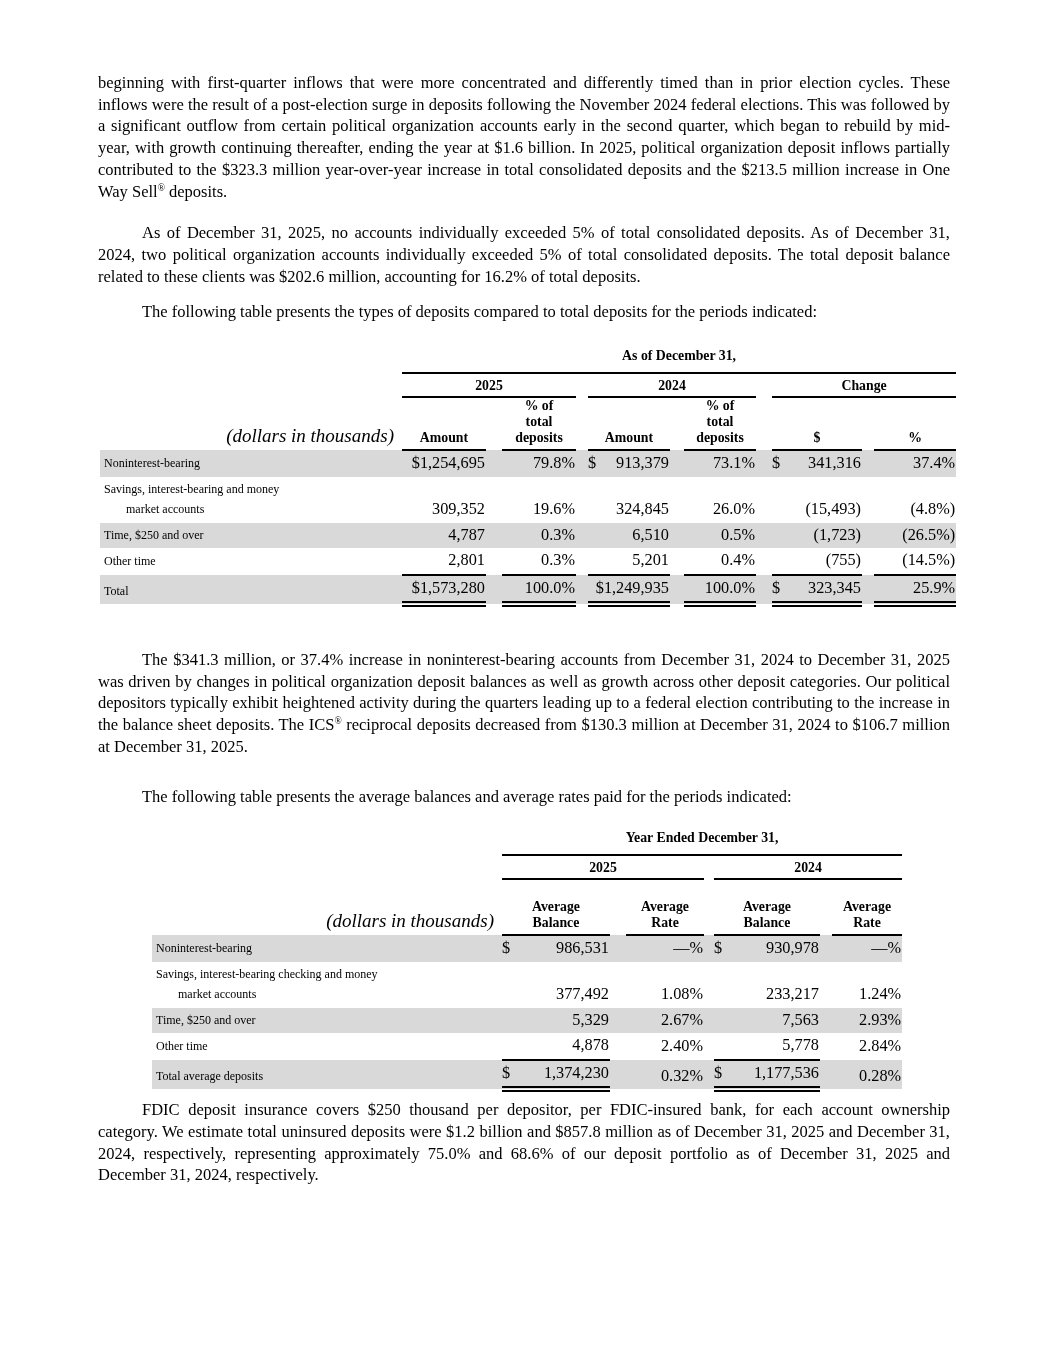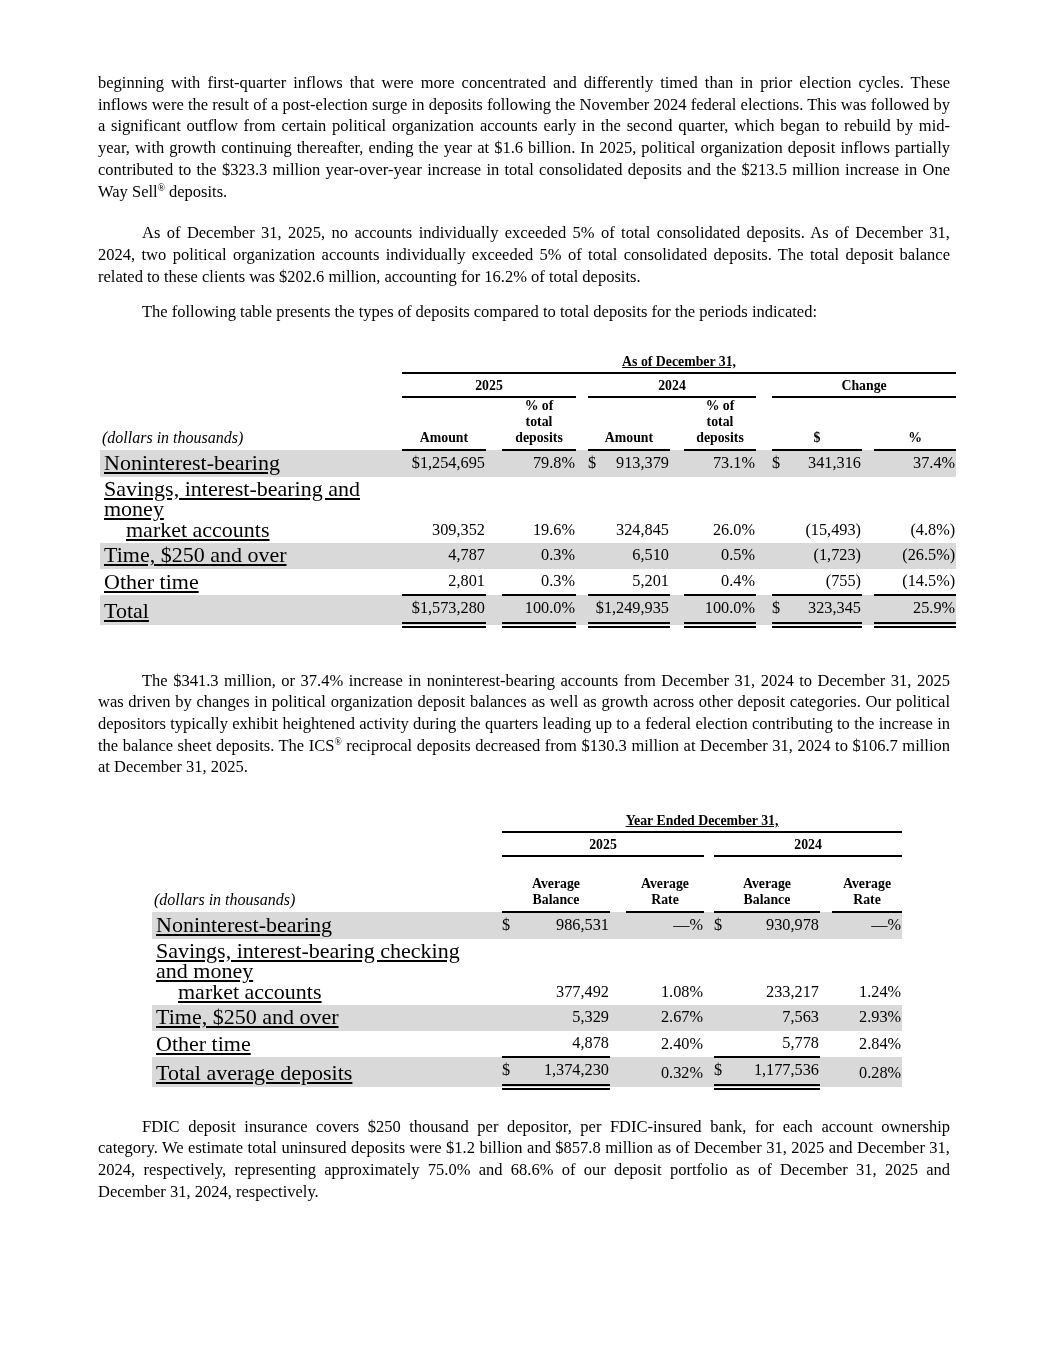--- a/index.html
+++ b/index.html
@@ -23,62 +23,61 @@
   p.ind { text-indent: 44px; }
   .mb-p1 { margin-bottom: 20px; }
   .mb-p2 { margin-bottom: 14px; }
   .mb-p3 { margin-bottom: 24px; }
   .mb-p4 { margin-bottom: 28px; }
   .mb-p5 { margin-bottom: 22px; }
   sup.reg { font-size: 0.58em; vertical-align: super; line-height: 0; }
 
   
   .twrap1 { width: 850px; margin: 0 0 42px 2px; }
-  .twrap2 { width: 744px; margin: 0 0 26px 54px; }
+  .twrap2 { width: 744px; margin: 0 0 7px 54px; }
   table.fin {
     border-collapse: collapse;
     table-layout: fixed;
     width: 100%;
   }
   table.fin td { vertical-align: bottom; }
   tr.shade { background: #d9d9d9; }
 
   
   .hb {
     font-weight: bold;
     font-size: 13.8px;
     text-align: center;
     line-height: 16px;
   }
   .rule { border-bottom: 2px solid #000; }
-  .spanh { height: 26px; padding-bottom: 2px; text-decoration: underline; }
+  .spanh { height: 26px; padding-bottom: 8px; }
   .grp   { height: 24px; padding-bottom: 2px; }
   .colh  {
     white-space: pre-line;
     padding-bottom: 3px;
     vertical-align: bottom;
   }
   .h3row-1 td { height: 44px; }
   .h3row-2 td { height: 56px; }
   .units {
     font-style: italic;
-    font-size: 16px;
-    text-align: left;
+    font-size: 19px;
+    text-align: right;
     padding-left: 2px;
     padding-bottom: 3px;
     vertical-align: bottom;
   }
 
   
   td.lbl {
-    font-size: 22px;
+    font-size: 12px;
     text-align: left;
     padding: 2px 0 3px 4px;
     line-height: 20.5px;
-    text-decoration: underline;
   }
   td.lbl .l2 { padding-left: 22px; }
   td.lbl .l2:empty { display: none; }
   td.num {
     font-size: 16.3px;
     padding: 2px 1px 3px 0;
     line-height: 20.5px;
   }
   .cf { display: flex; justify-content: space-between; align-items: flex-end; }
   tr.dr td { height: 25px; }
@@ -397,20 +396,21 @@
                 <span>25.9%</span>
               </div>
             </td>
         </tr>
       </tbody>
     </table>
   </div>
 
   <p class="body ind mb-p4"><span>The $341.3 million, or 37.4% increase in noninterest-bearing accounts from December 31, 2024 to December 31, 2025 was driven by changes in political organization deposit balances as well as growth across other deposit categories. Our political depositors typically exhibit heightened activity during the quarters leading up to a federal election contributing to the increase in the balance sheet deposits. The ICS</span><sup class="reg">®</sup><span> reciprocal deposits decreased from $130.3 million at December 31, 2024 to $106.7 million at December 31, 2025.</span></p>
 
+  <p class="body ind mb-p5">The following table presents the average balances and average rates paid for the periods indicated:</p>
 
   <div class="twrap2">
     <table class="fin">
       <colgroup>
         <col style="width:342px">
           <col style="width:8px">
         <col style="width:108px">
           <col style="width:16px">
         <col style="width:78px">
           <col style="width:10px">

